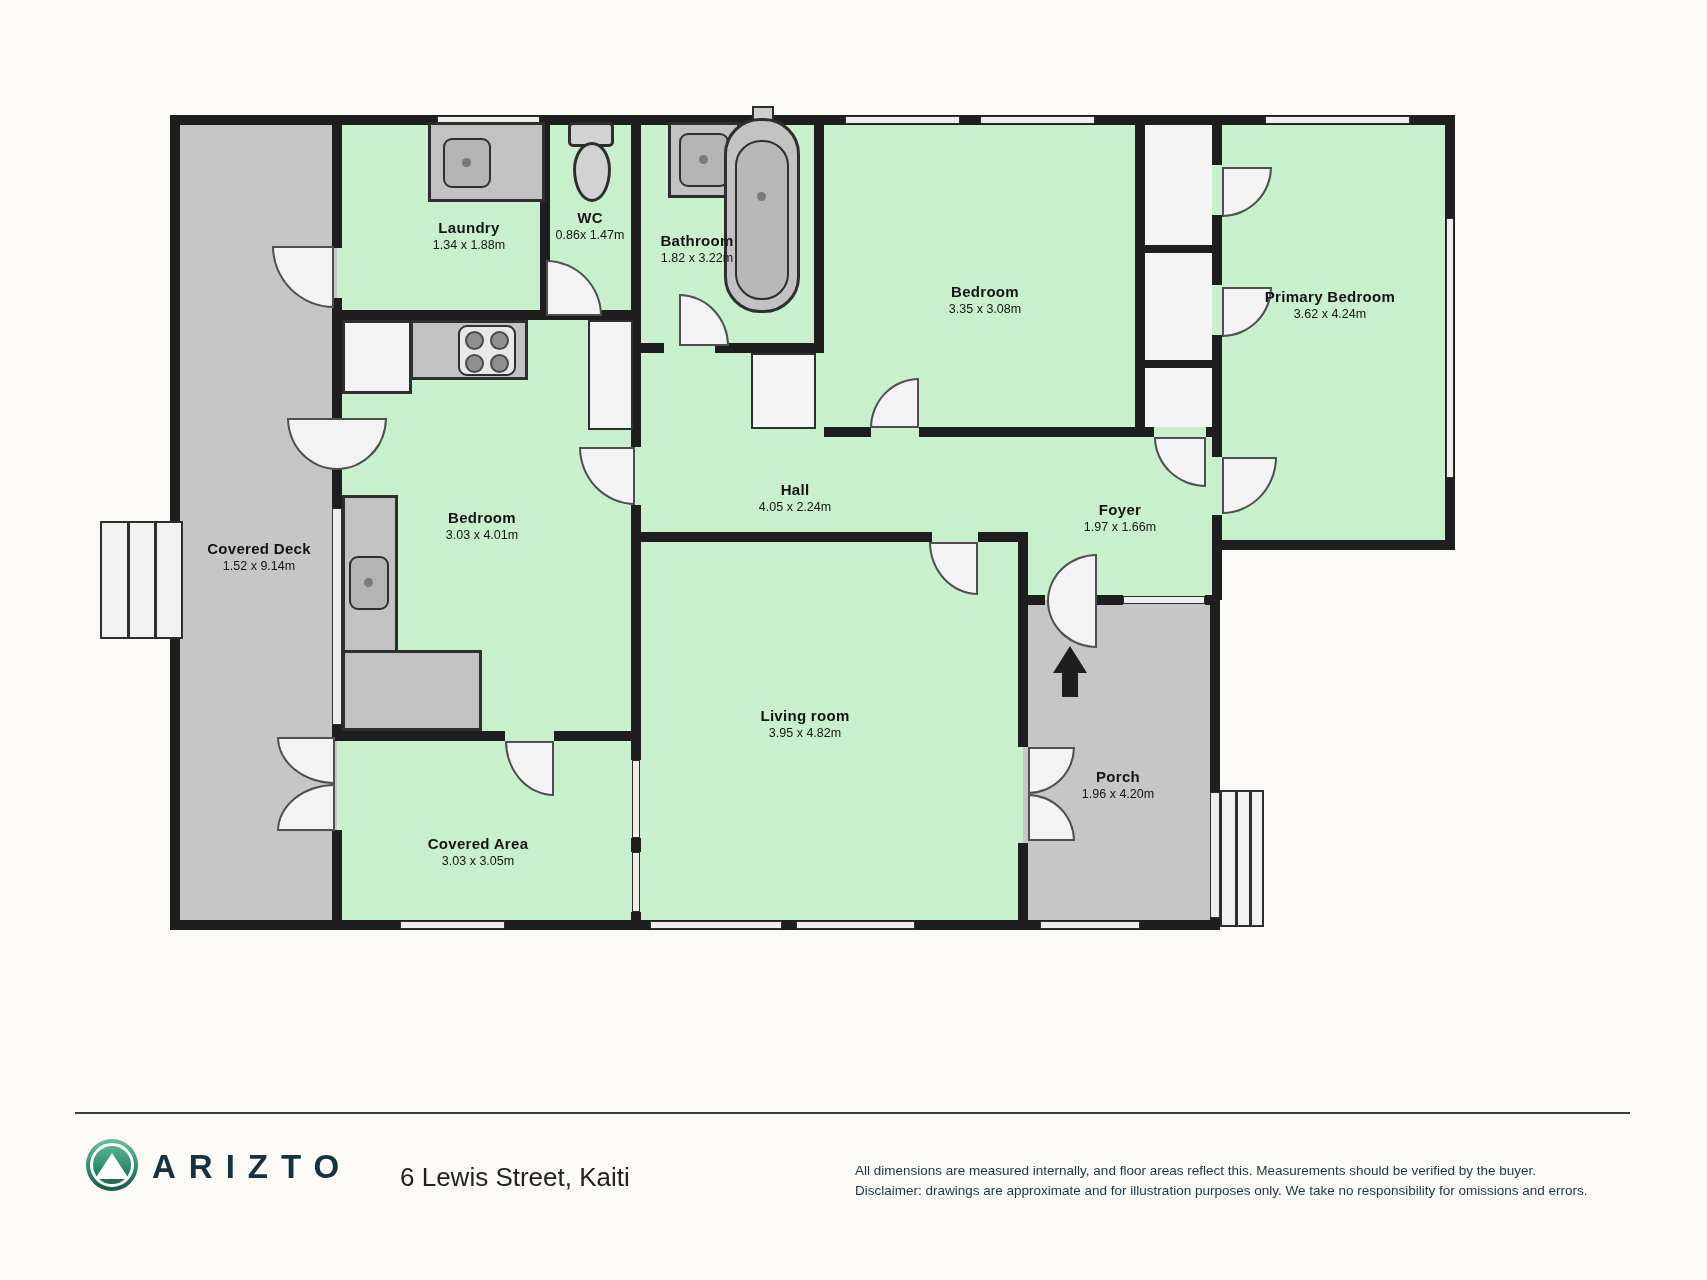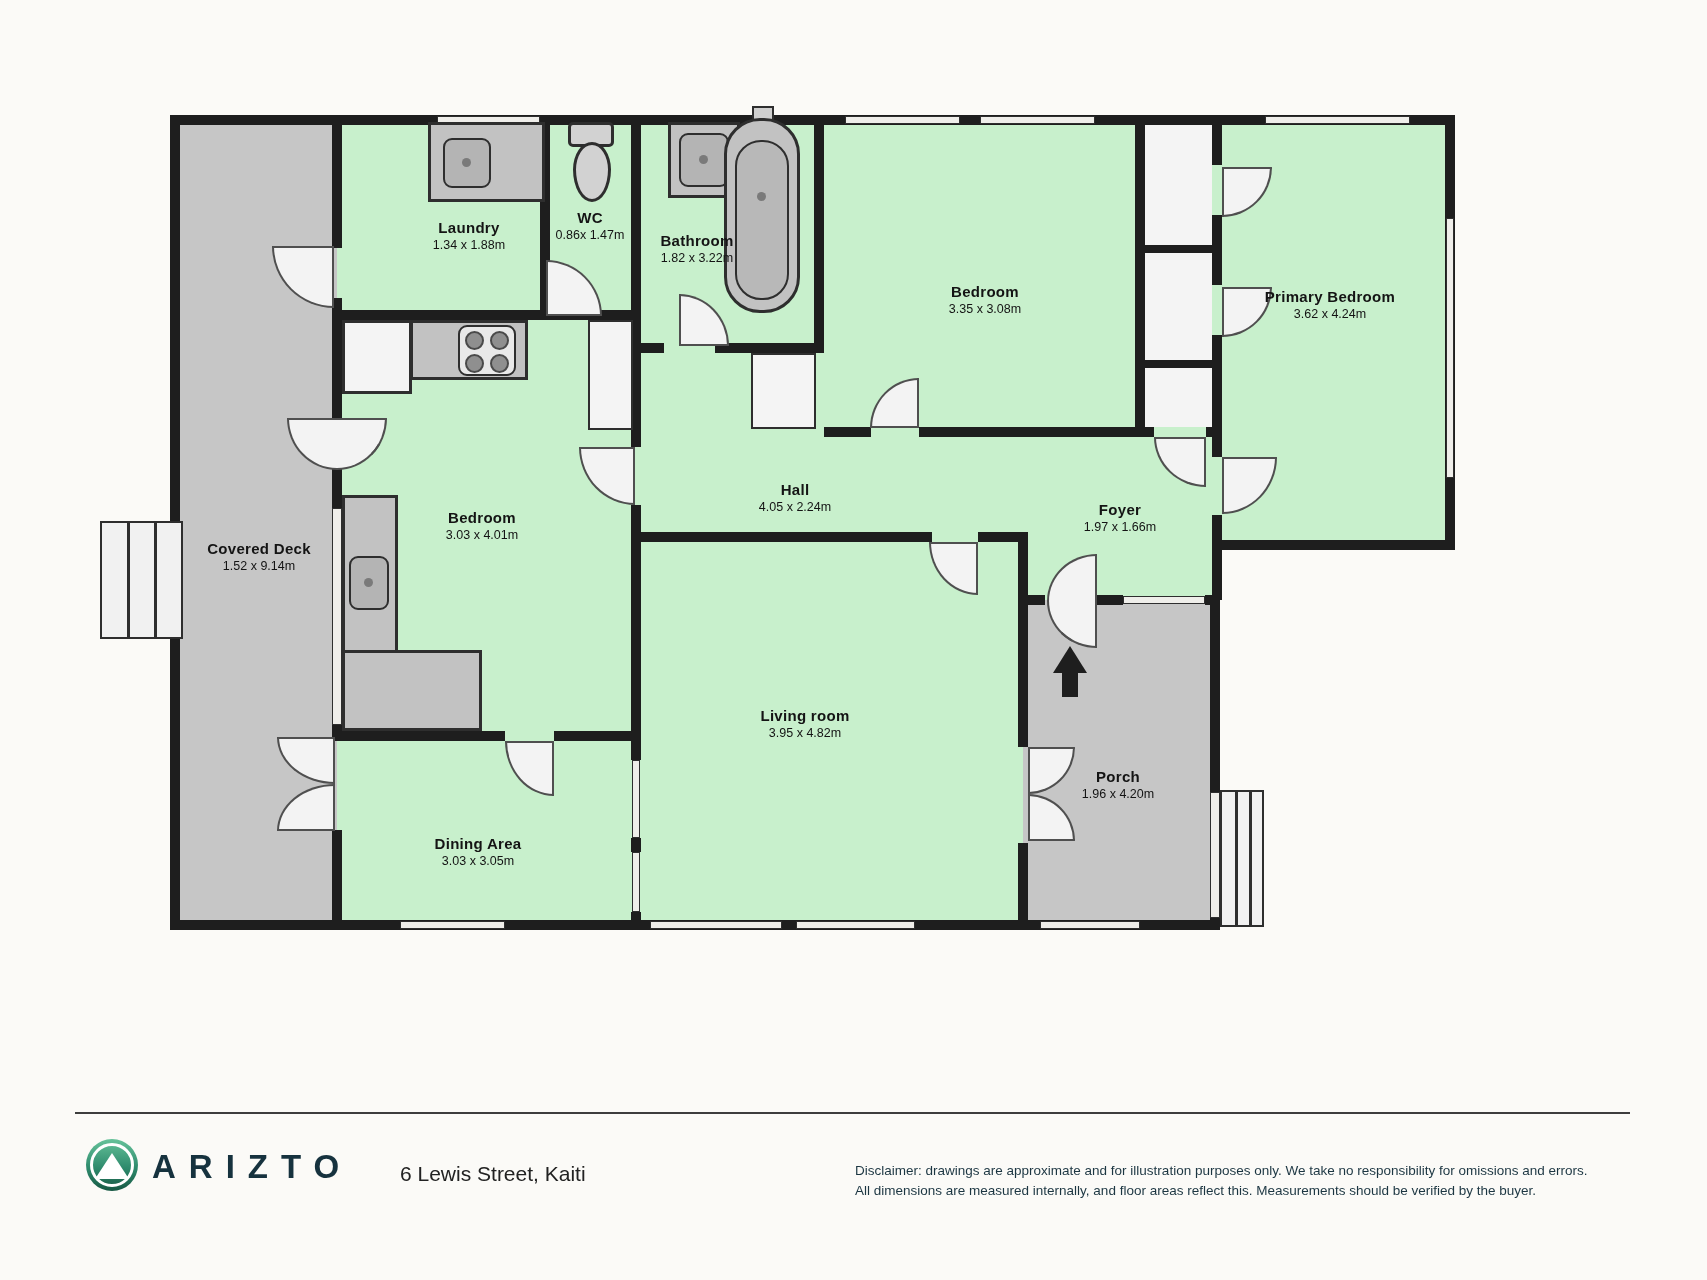--- a/index.html
+++ b/index.html
@@ -31,21 +31,21 @@
     position:absolute;left:86px;top:1139px;width:52px;height:52px;border-radius:50%;
     background:linear-gradient(180deg,#66c29a 0%,#2e8b6d 55%,#175844 100%);
     box-shadow:inset 0 0 0 3px #ffffff00;
   }
   #logo-ring{position:absolute;left:4px;top:4px;right:4px;bottom:4px;border:3px solid #fff;border-radius:50%;}
   #logo-mountain{
     position:absolute;left:9px;top:14px;width:34px;height:26px;background:#fff;
     clip-path:polygon(50% 0%, 100% 100%, 0% 100%);
   }
   #brand-text{position:absolute;left:152px;top:1148px;font-size:33px;font-weight:bold;letter-spacing:13px;color:#16323e;}
-  #address-text{position:absolute;left:400px;top:1162px;font-size:21px;font-weight:500;color:#222;}
+  #address-text{position:absolute;left:400px;top:1162px;font-size:26px;font-weight:500;color:#222;}
   #disclaimer{position:absolute;left:855px;top:1161px;width:790px;font-size:13.5px;line-height:1.45;color:#1c3642;}
 </style>
 </head>
 <body>
 
 <div id="plan">
 
   <div class="fill" style="left:175px;top:120px;width:165px;height:805px;background:#c6c6c6;"></div>
   <div class="fill" style="left:337px;top:120px;width:881px;height:805px;background:#c8f0cc;"></div>
   <div class="fill" style="left:1218px;top:120px;width:232px;height:425px;background:#c8f0cc;"></div>
@@ -207,36 +207,36 @@
   </div>
   <div class="lbl" style="left:1120px;top:501px;">
     <div class="nm">Foyer</div>
       <div class="dm">1.97 x 1.66m</div>
   </div>
   <div class="lbl" style="left:482px;top:509px;">
     <div class="nm">Bedroom</div>
       <div class="dm">3.03 x 4.01m</div>
   </div>
   <div class="lbl" style="left:478px;top:835px;">
-    <div class="nm">Dining Area</div>
+    <div class="nm">Covered Area</div>
       <div class="dm">3.03 x 3.05m</div>
   </div>
   <div class="lbl" style="left:805px;top:707px;">
     <div class="nm">Living room</div>
       <div class="dm">3.95 x 4.82m</div>
   </div>
   <div class="lbl" style="left:1118px;top:768px;">
     <div class="nm">Porch</div>
       <div class="dm">1.96 x 4.20m</div>
   </div>
 </div>
 
 <div id="footer-divider"></div>
 <div id="logo-circle">
   <div id="logo-ring"></div>
   <div id="logo-mountain"></div>
 </div>
 <div id="brand-text">ARIZTO</div>
 <div id="address-text">6 Lewis Street, Kaiti</div>
 <div id="disclaimer">
+  <div>All dimensions are measured internally, and floor areas reflect this. Measurements should be verified by the buyer.</div>
   <div>Disclaimer: drawings are approximate and for illustration purposes only. We take no responsibility for omissions and errors.</div>
-  <div>All dimensions are measured internally, and floor areas reflect this. Measurements should be verified by the buyer.</div>
 </div>
 
 </body></html>

